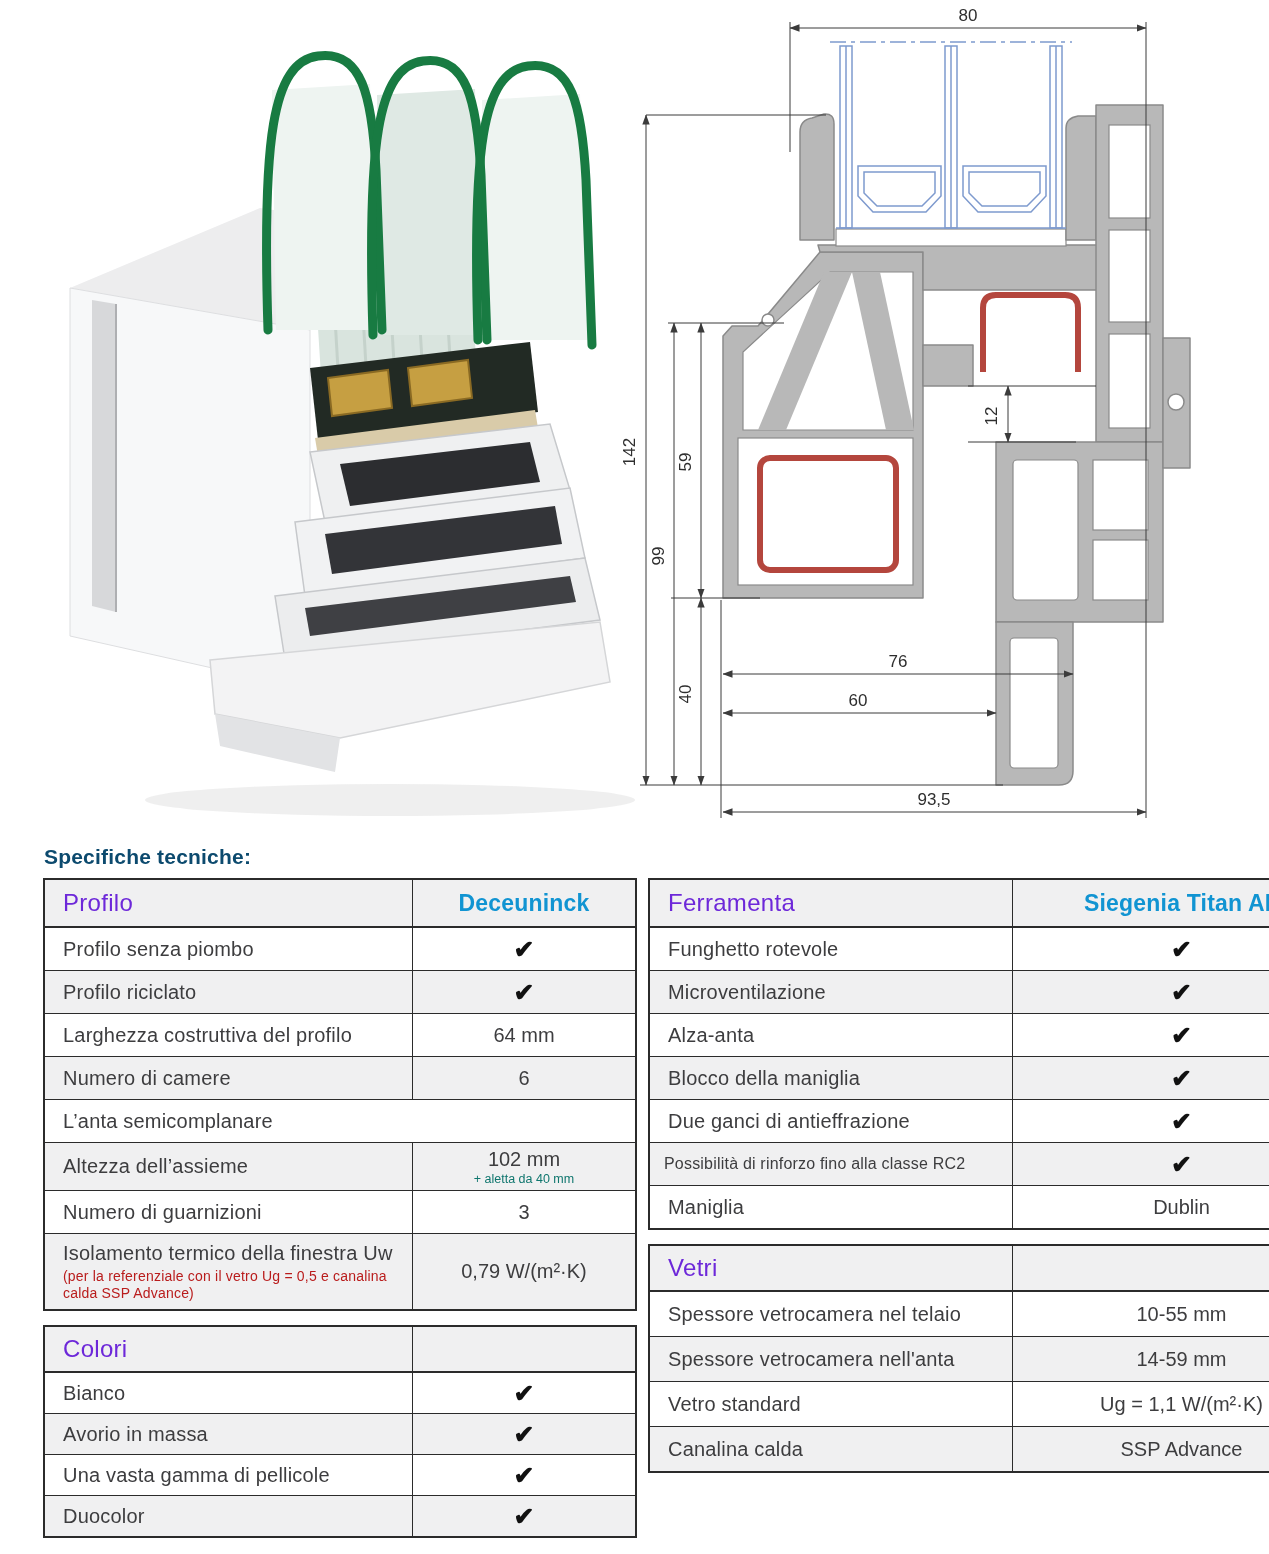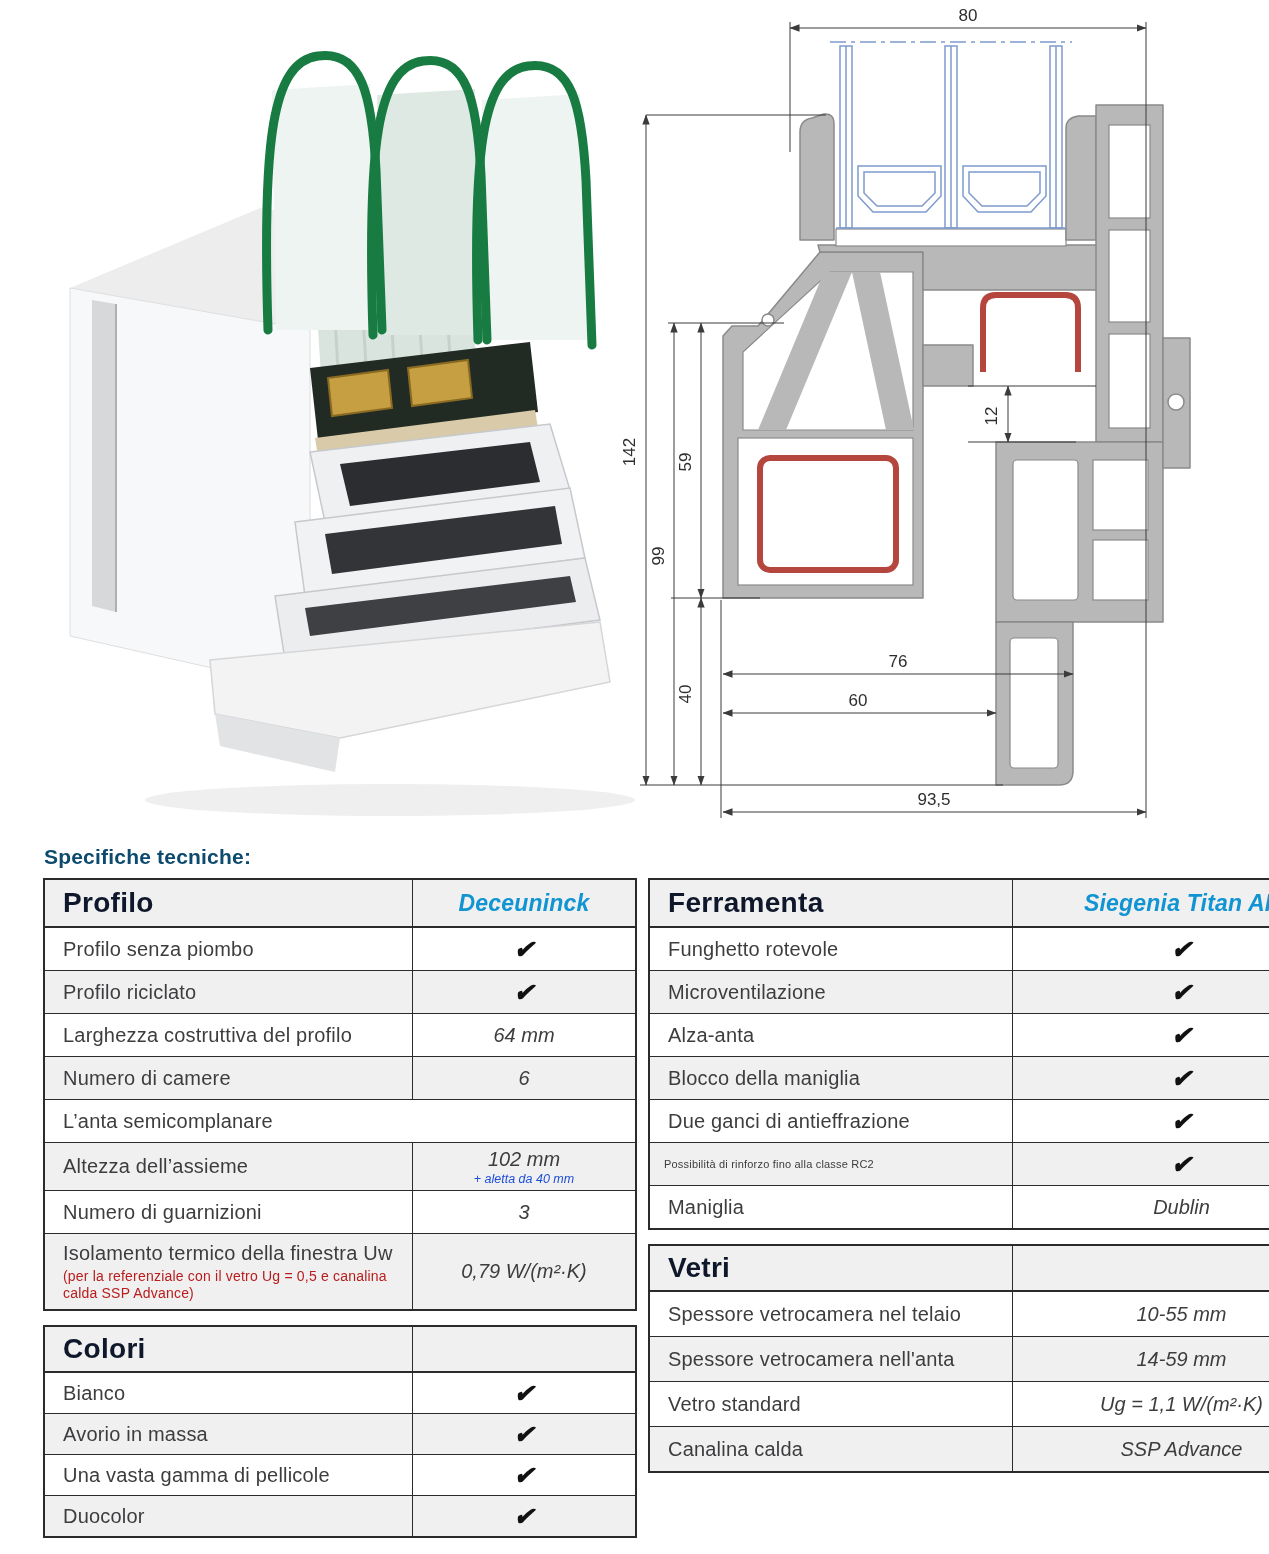--- a/index.html
+++ b/index.html
@@ -24,25 +24,25 @@
   .row { display:grid; min-height:43px; border-top:1px solid #2b2b2b; }
   .row:first-child { border-top:none; }
   .col-left  .row { grid-template-columns:367px 1fr; }
   .col-right .row { grid-template-columns:362px 1fr; }
   .row.span { grid-template-columns:1fr; }
   .row.g { background:#f0f0f1; }
   .row.head { min-height:47px; border-bottom:1px solid #2b2b2b; }
   .cell { display:flex; flex-direction:column; justify-content:center; }
   .label { align-items:flex-start; padding:6px 10px 6px 18px; font-size:20px; letter-spacing:.2px; }
   .label .sub { font-size:14px; color:#b91c1c; line-height:1.18; margin-top:3px; }
-  .label.small { font-size:11px; padding-left:14px; }
-  .value { align-items:center; text-align:left; border-left:1px solid #2b2b2b; font-size:20px; padding:4px 6px;font-style:italic; }
-  .value .note { font-size:12.5px; color:#1d4ed8; margin-top:1px; }
+  .label.small { font-size:16px; padding-left:14px; }
+  .value { align-items:center; text-align:left; border-left:1px solid #2b2b2b; font-size:20px; padding:4px 6px; }
+  .value .note { font-size:12.5px; color:#0f766e; margin-top:1px; }
   .value.check { font-size:25px; font-weight:bold; color:#111; }
-  .head .label { font-size:28px; font-weight:bold; color:#0f172a; letter-spacing:.3px; }
+  .head .label { font-size:24px; font-weight:normal; color:#6d28d9; letter-spacing:.3px; }
   .head .value { font-size:23px; font-weight:bold; letter-spacing:.2px; }
   .brand { color:#1194d2; }
   .r-tall { min-height:76px; }
   .r-med  { min-height:48px; }
   .col-right .vetri .row { min-height:45px; }
   .colori .row { min-height:41px; }
   .colori .row.head { min-height:45px; }
 
   
   .dim-line { stroke:#3b3b3b; stroke-width:1; fill:none; }

